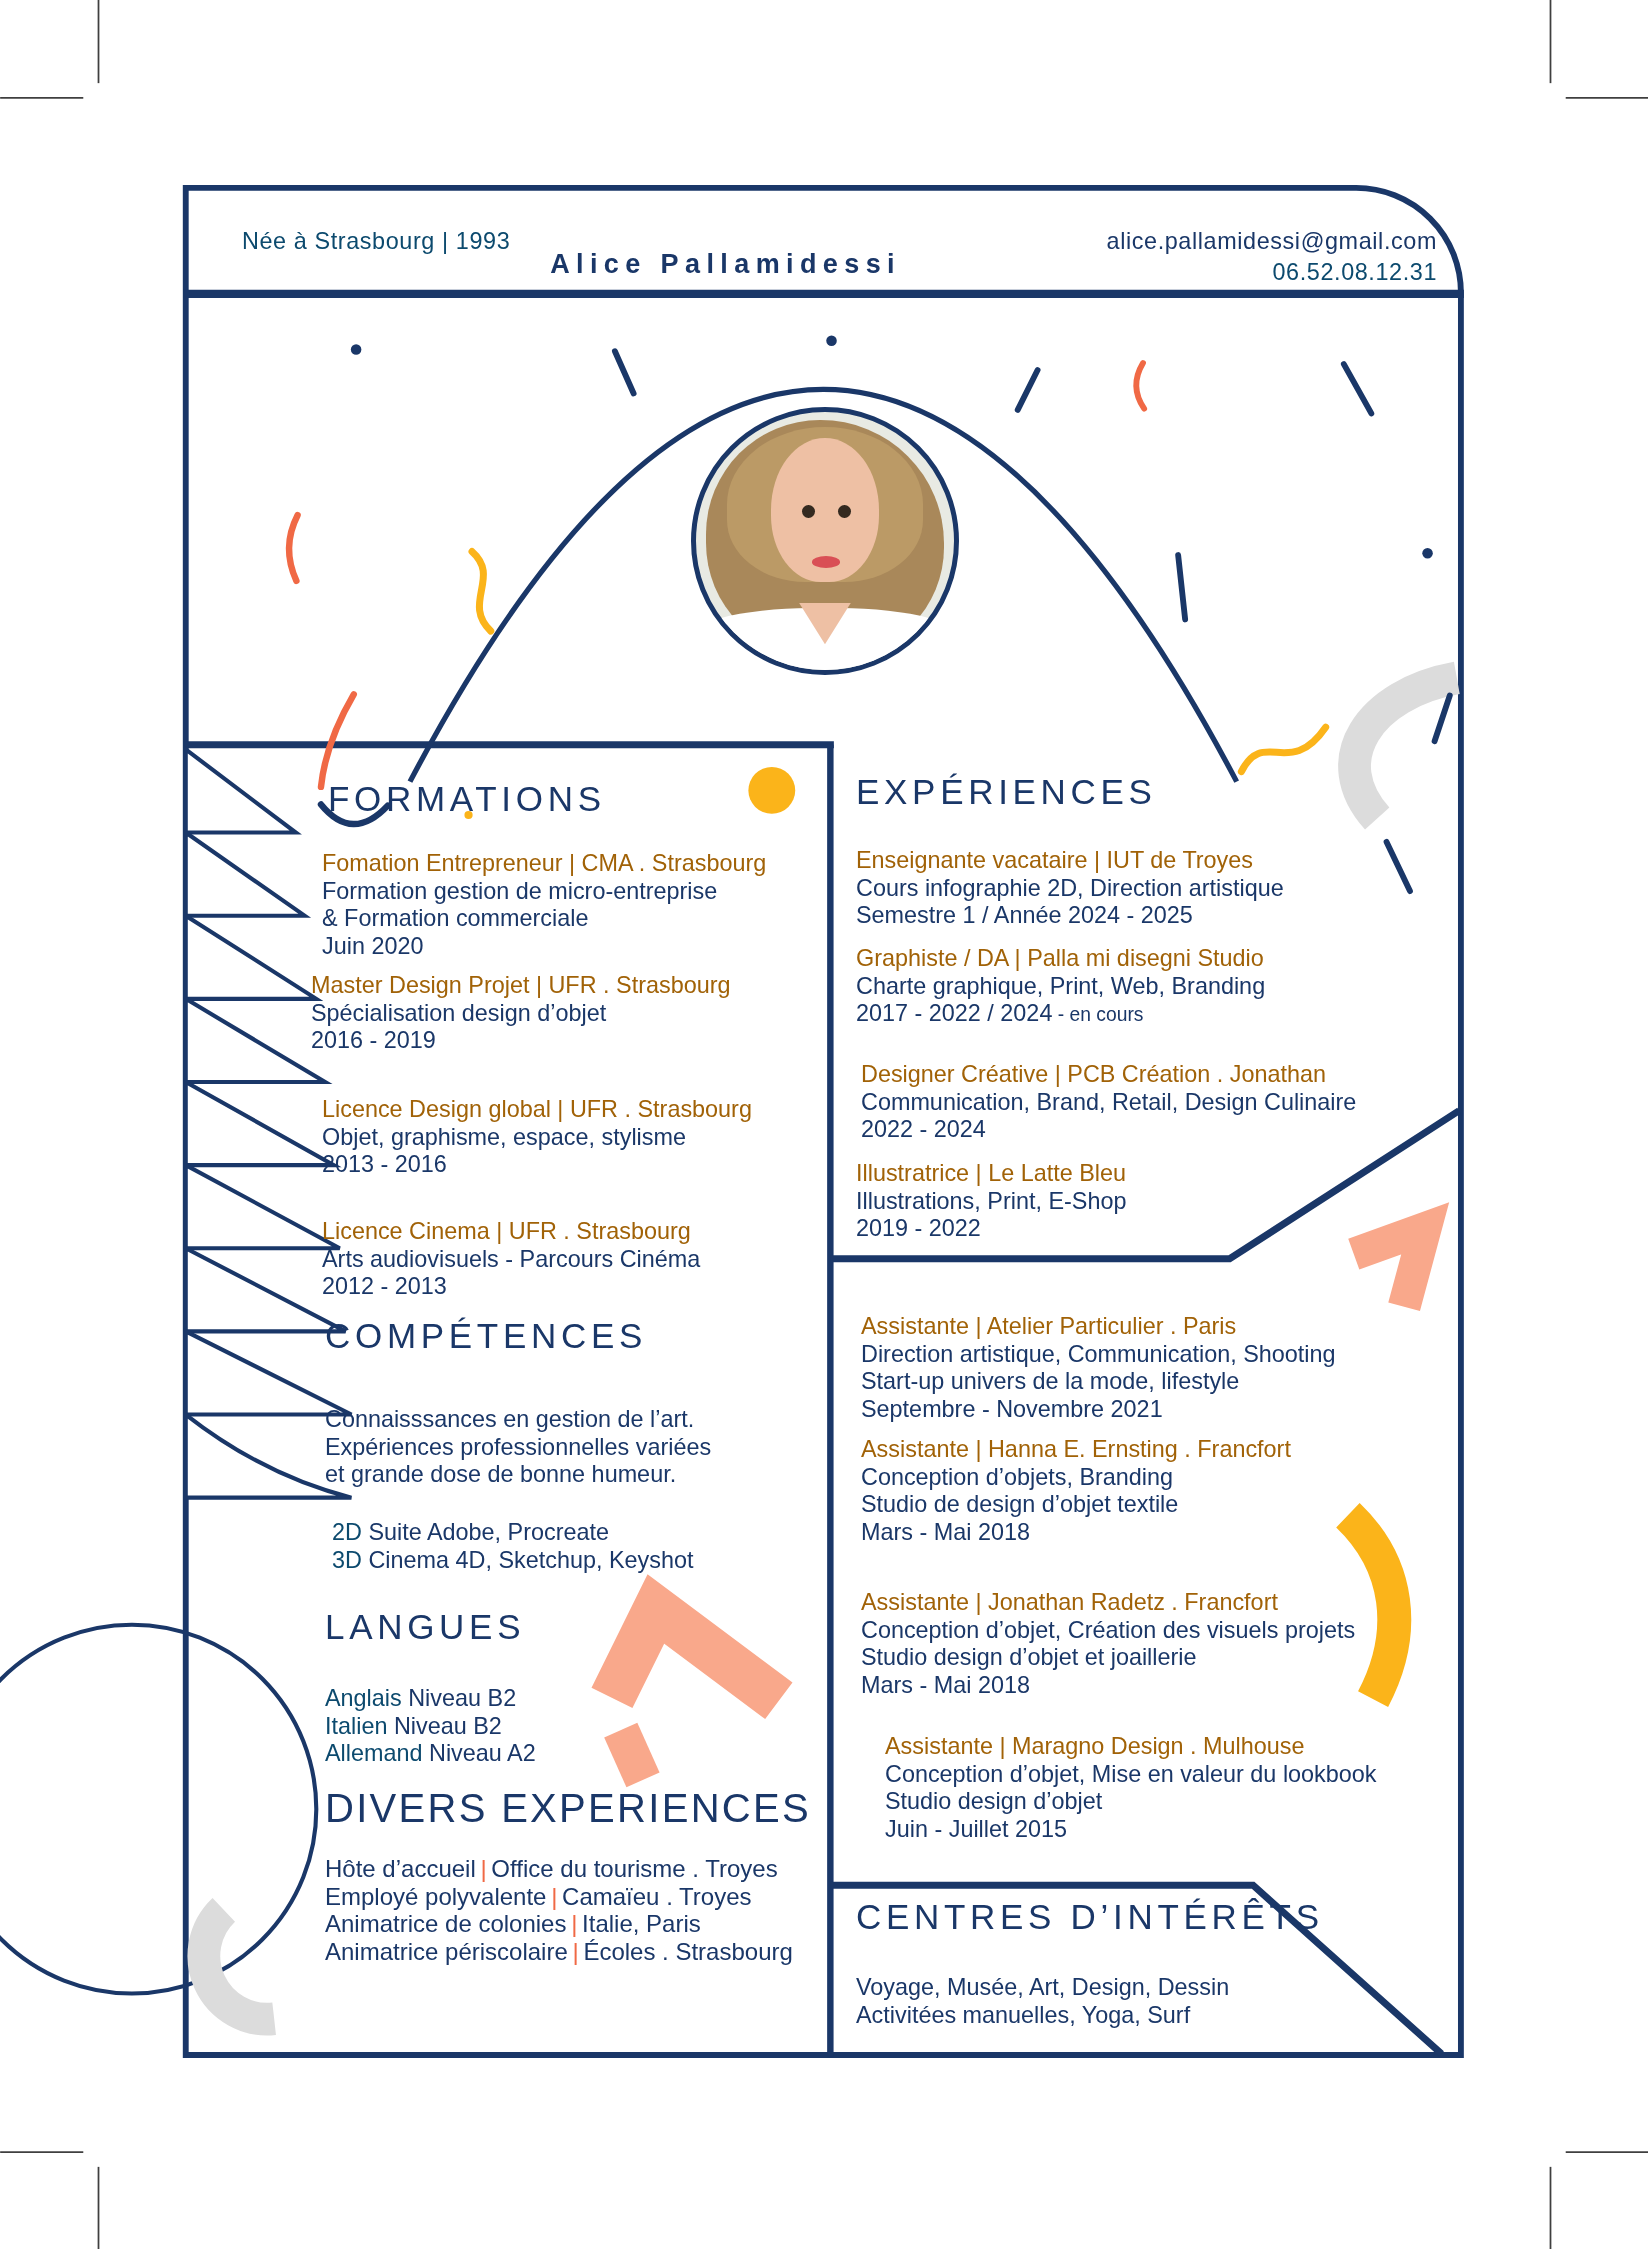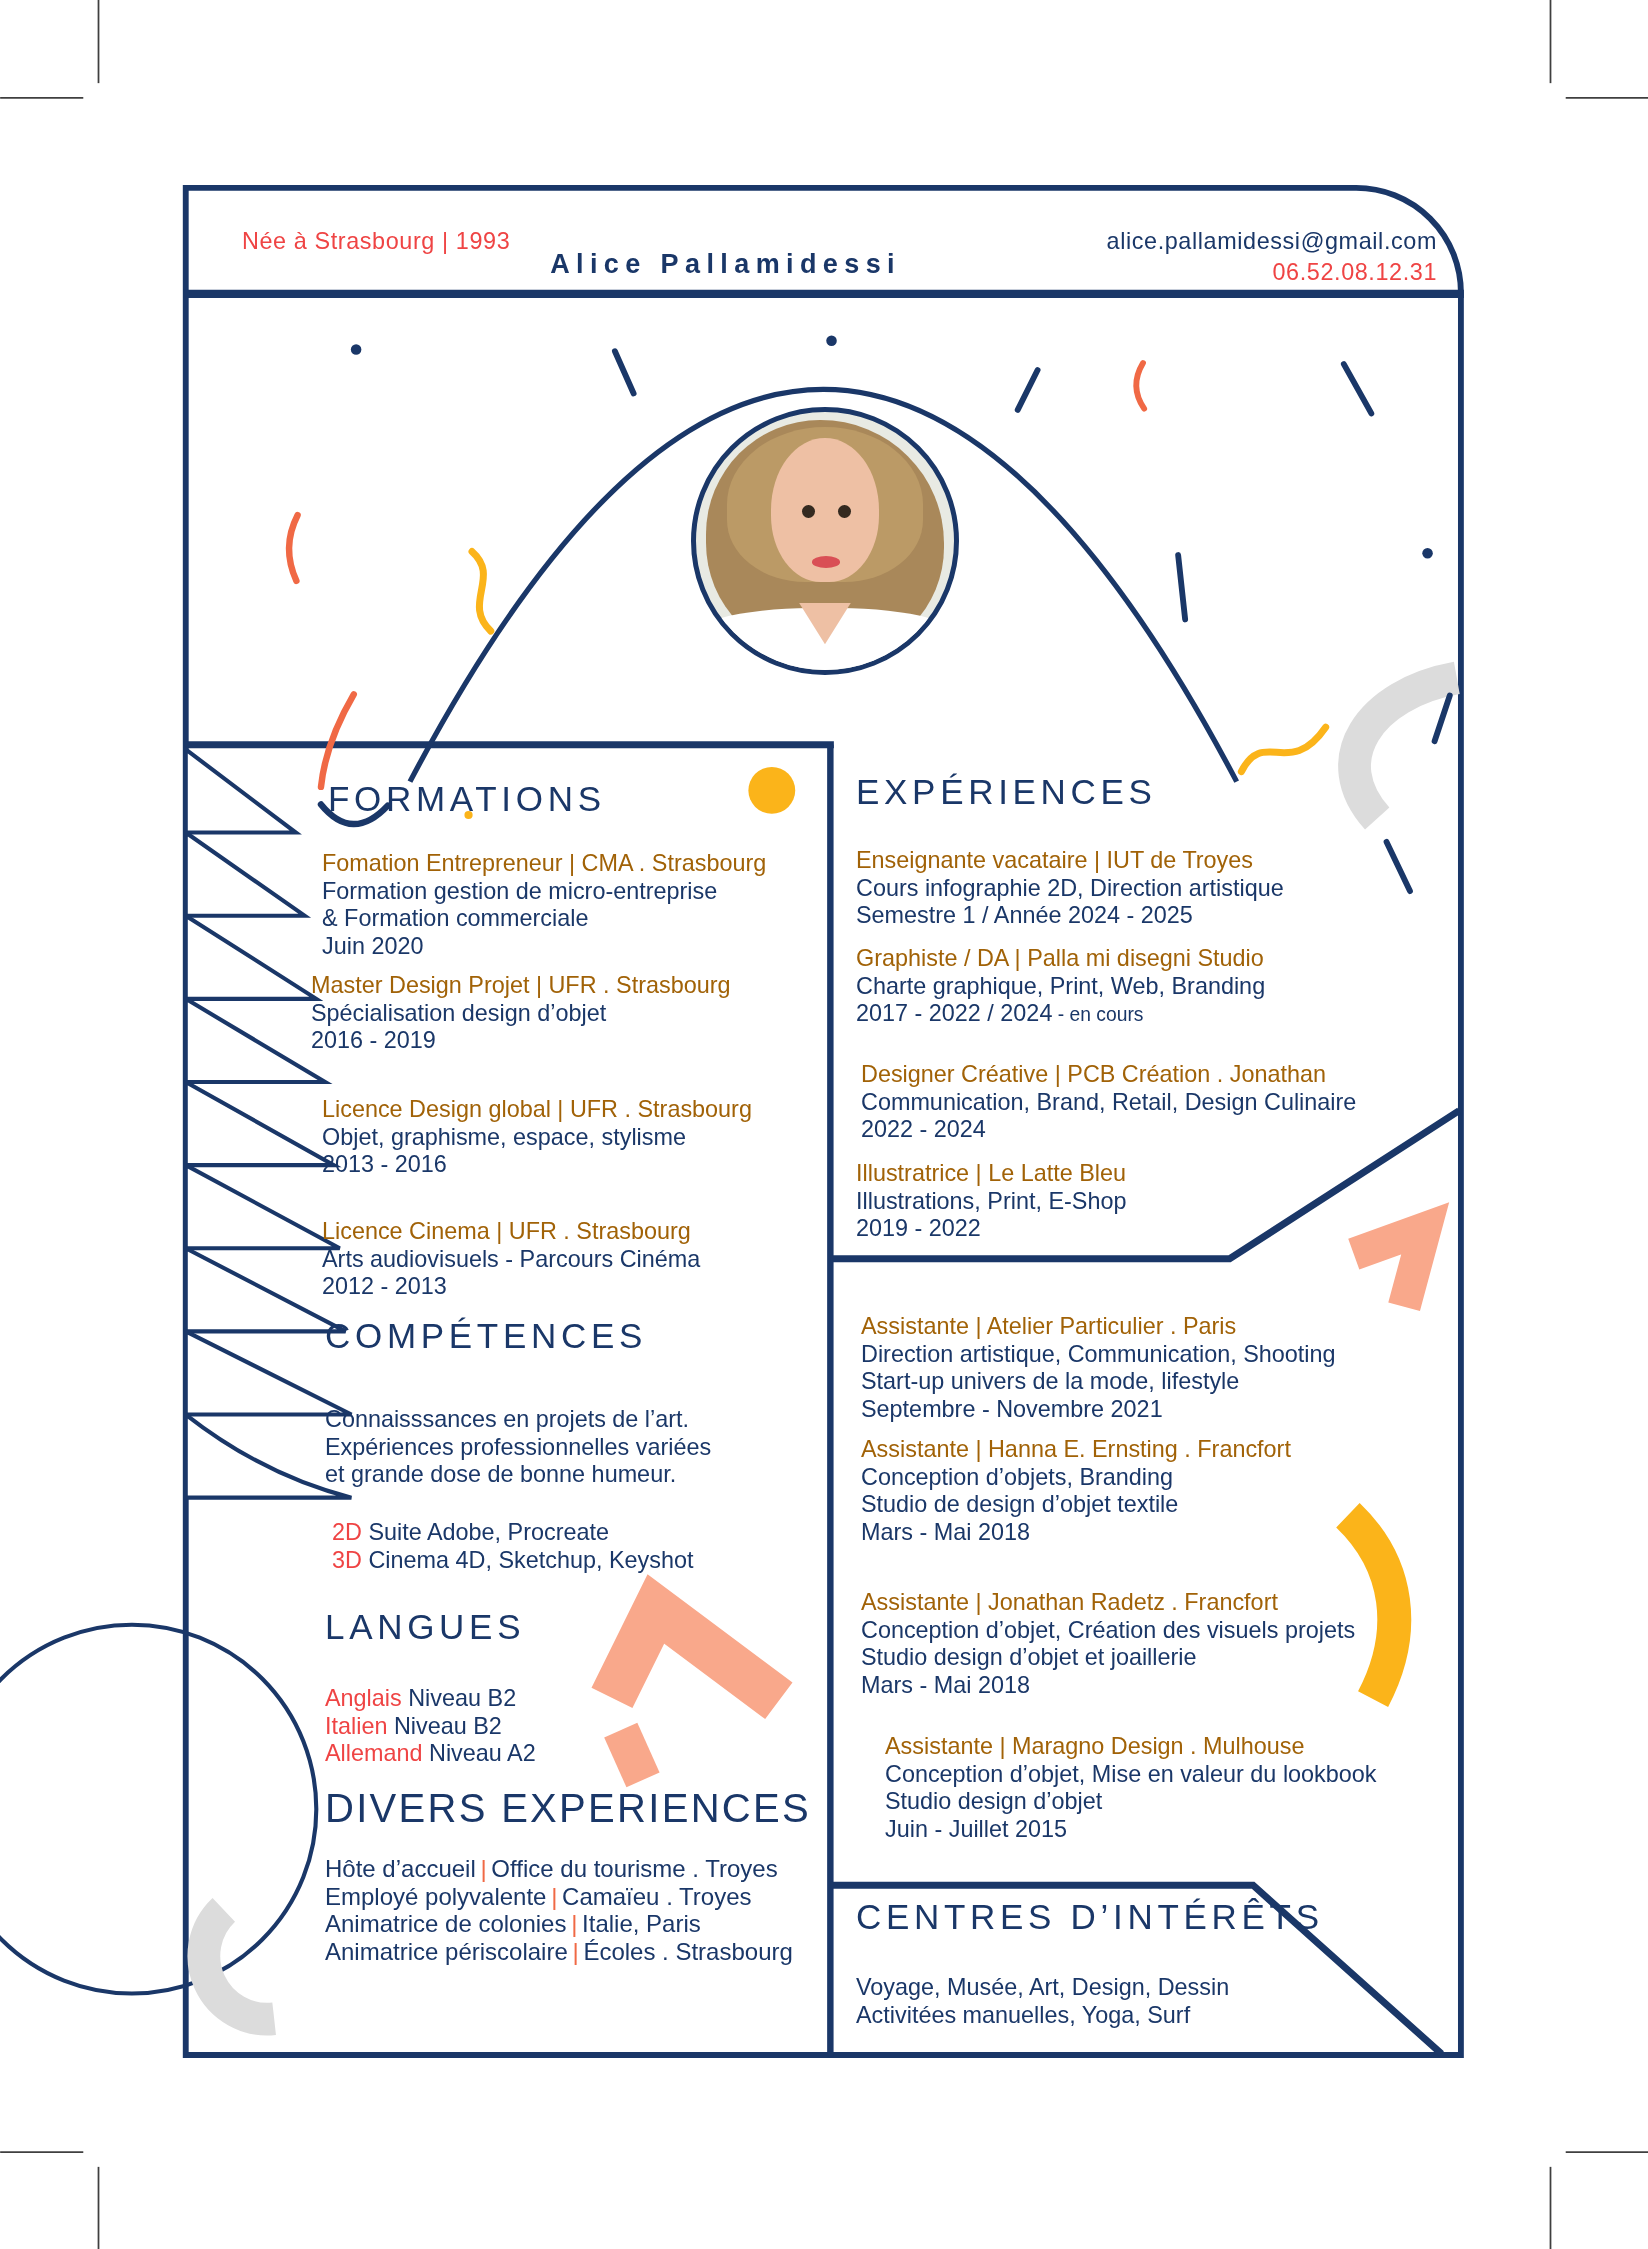--- a/index.html
+++ b/index.html
@@ -1,19 +1,19 @@
 <!DOCTYPE html>
 <html style="font-size:9.4px"><head>
 <meta charset="utf-8">
 <style>
   html,body{margin:0;padding:0;background:#ffffff;}
   body{width:1649px;height:2250px;position:relative;font-family:"Liberation Sans",sans-serif;color:#1a3768;overflow:hidden;}
   svg.decor{position:absolute;left:0;top:0;z-index:1;}
   .abs{position:absolute;z-index:3;}
-  .orange{color:#ef4444;}
+  .orange{color:#0c4a6e;}
   .navy{color:#1a3768;}
   .hdr-small{font-size:23.4px;letter-spacing:0.6px;}
   .hdr-name{font-size:27px;letter-spacing:6.4px;font-weight:400;}
   .sec{font-size:35px;letter-spacing:4.7px;font-weight:400;white-space:nowrap;}
   .sec-sm{font-size:40px;letter-spacing:2.3px;font-weight:400;white-space:nowrap;}
   .entry{font-size:23.4px;line-height:27.5px;white-space:nowrap;}
   .entry .etitle{color:#a16207;}
   .para{font-size:23.4px;line-height:27.5px;white-space:nowrap;}
   .divers{font-size:24px;line-height:27.5px;white-space:nowrap;}
   .pipe{color:#f06945;padding:0 4.7px;}
@@ -141,21 +141,21 @@
   <div>2013 - 2016</div>
 </div>
 <div class="abs entry" style="left:322px;top:1218px;">
   <div class="etitle">Licence Cinema | UFR . Strasbourg</div>
   <div>Arts audiovisuels - Parcours Cinéma</div>
   <div>2012 - 2013</div>
 </div>
 
 <div class="abs sec" style="left:325px;top:1316px;">COMPÉTENCES</div>
 <div class="abs para" style="left:325px;top:1406px;">
-  <div>Connaisssances en projets de l’art.</div>
+  <div>Connaisssances en gestion de l’art.</div>
   <div>Expériences professionnelles variées</div>
   <div>et grande dose de bonne humeur.</div>
 </div>
 <div class="abs para" style="left:332px;top:1519px;">
   <div><span class="orange">2D</span>&nbsp;<span>Suite Adobe, Procreate</span></div>
   <div><span class="orange">3D</span>&nbsp;<span>Cinema 4D, Sketchup, Keyshot</span></div>
 </div>
 
 <div class="abs sec" style="left:325px;top:1607px;">LANGUES</div>
 <div class="abs para" style="left:325px;top:1685px;">

